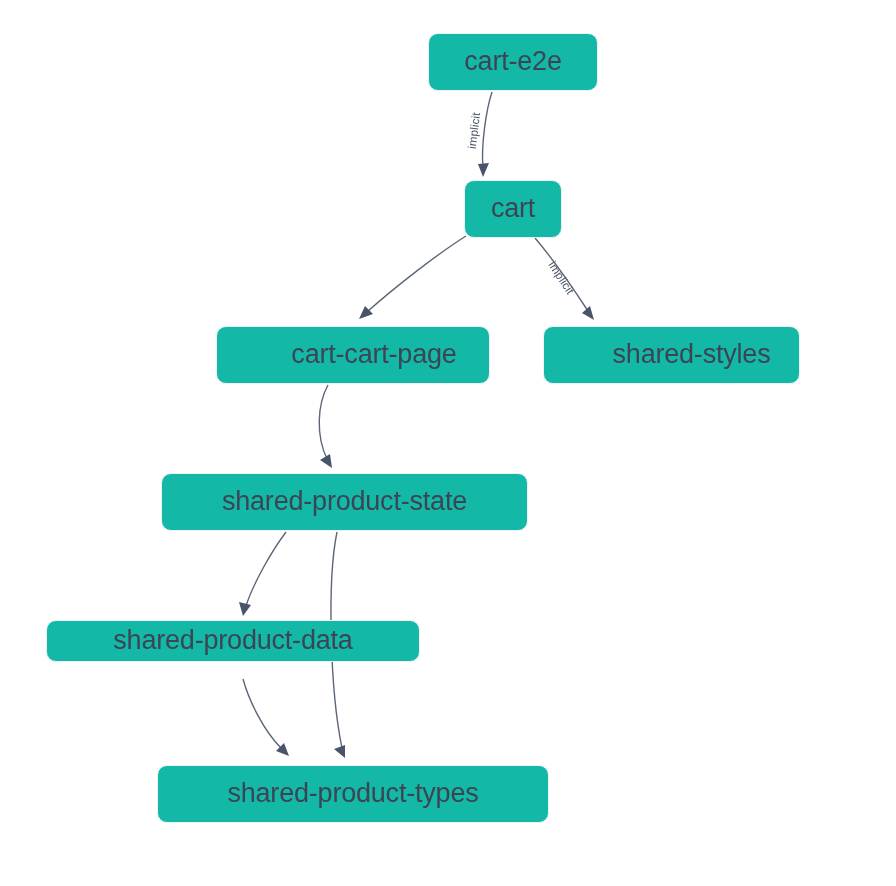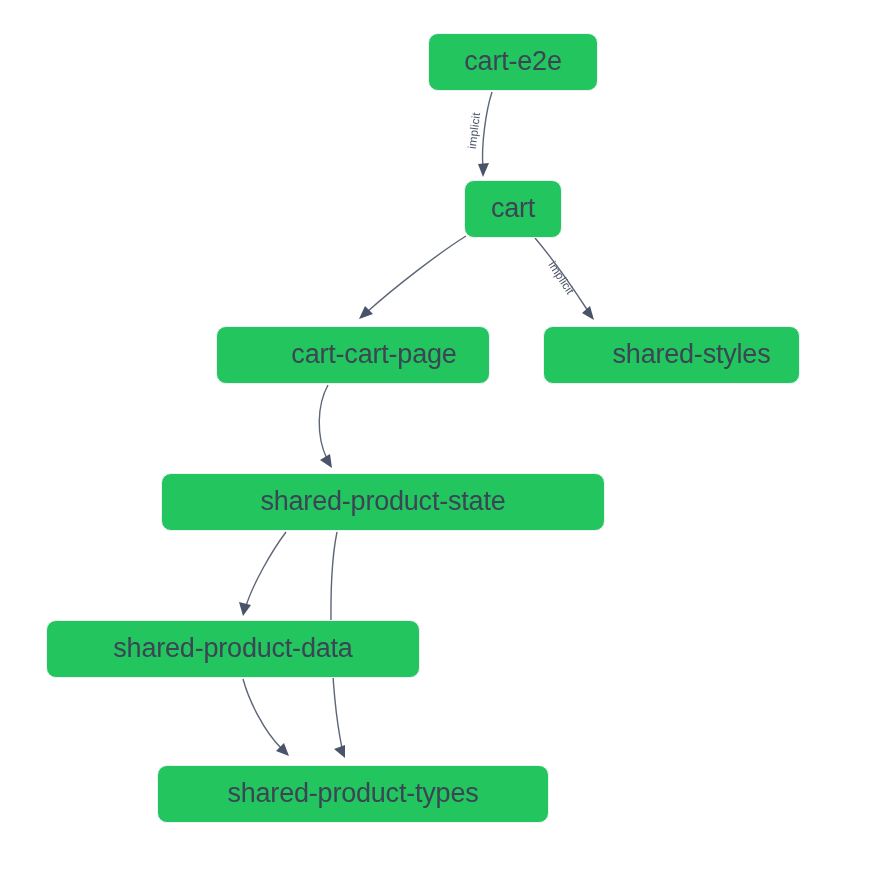--- a/index.html
+++ b/index.html
@@ -25,21 +25,21 @@
     width: 896px;
     height: 886px;
     pointer-events: none;
   }
   .graph-node {
     position: absolute;
     box-sizing: border-box;
     display: flex;
     align-items: center;
     justify-content: center;
-    background: #22c55e;
+    background: #14b8a6;
     border: 1px solid #edf0f5;
     border-radius: 10px;
     color: #3b4554;
     font-family: "Liberation Sans", sans-serif;
     font-size: 27px;
     font-weight: 400;
     letter-spacing: -0.2px;
     white-space: nowrap;
     cursor: pointer;
     user-select: none;
@@ -109,24 +109,24 @@
       </div>
       <div class="graph-node" style="left: 464px; top: 180px; width: 98px; height: 58px; border-radius: 10px;">
         <span class="node-label">cart</span>
       </div>
       <div class="graph-node" style="left: 216px; top: 326px; width: 274px; height: 58px; padding-left: 42px;">
         <span class="node-label">cart-cart-page</span>
       </div>
       <div class="graph-node" style="left: 543px; top: 326px; width: 257px; height: 58px; padding-left: 40px;">
         <span class="node-label">shared-styles</span>
       </div>
-      <div class="graph-node" style="left: 161px; top: 473px; width: 444px; height: 58px;">
+      <div class="graph-node" style="left: 161px; top: 473px; width: 367px; height: 58px;">
         <span class="node-label">shared-product-state</span>
       </div>
-      <div class="graph-node" style="left: 46px; top: 620px; width: 374px; height: 58px;">
+      <div class="graph-node" style="left: 46px; top: 620px; width: 374px; height: 42px;">
         <span class="node-label">shared-product-data</span>
       </div>
       <div class="graph-node" style="left: 157px; top: 765px; width: 392px; height: 58px;">
         <span class="node-label">shared-product-types</span>
       </div>
     </div>
 
 </div>
 
 </body></html>

